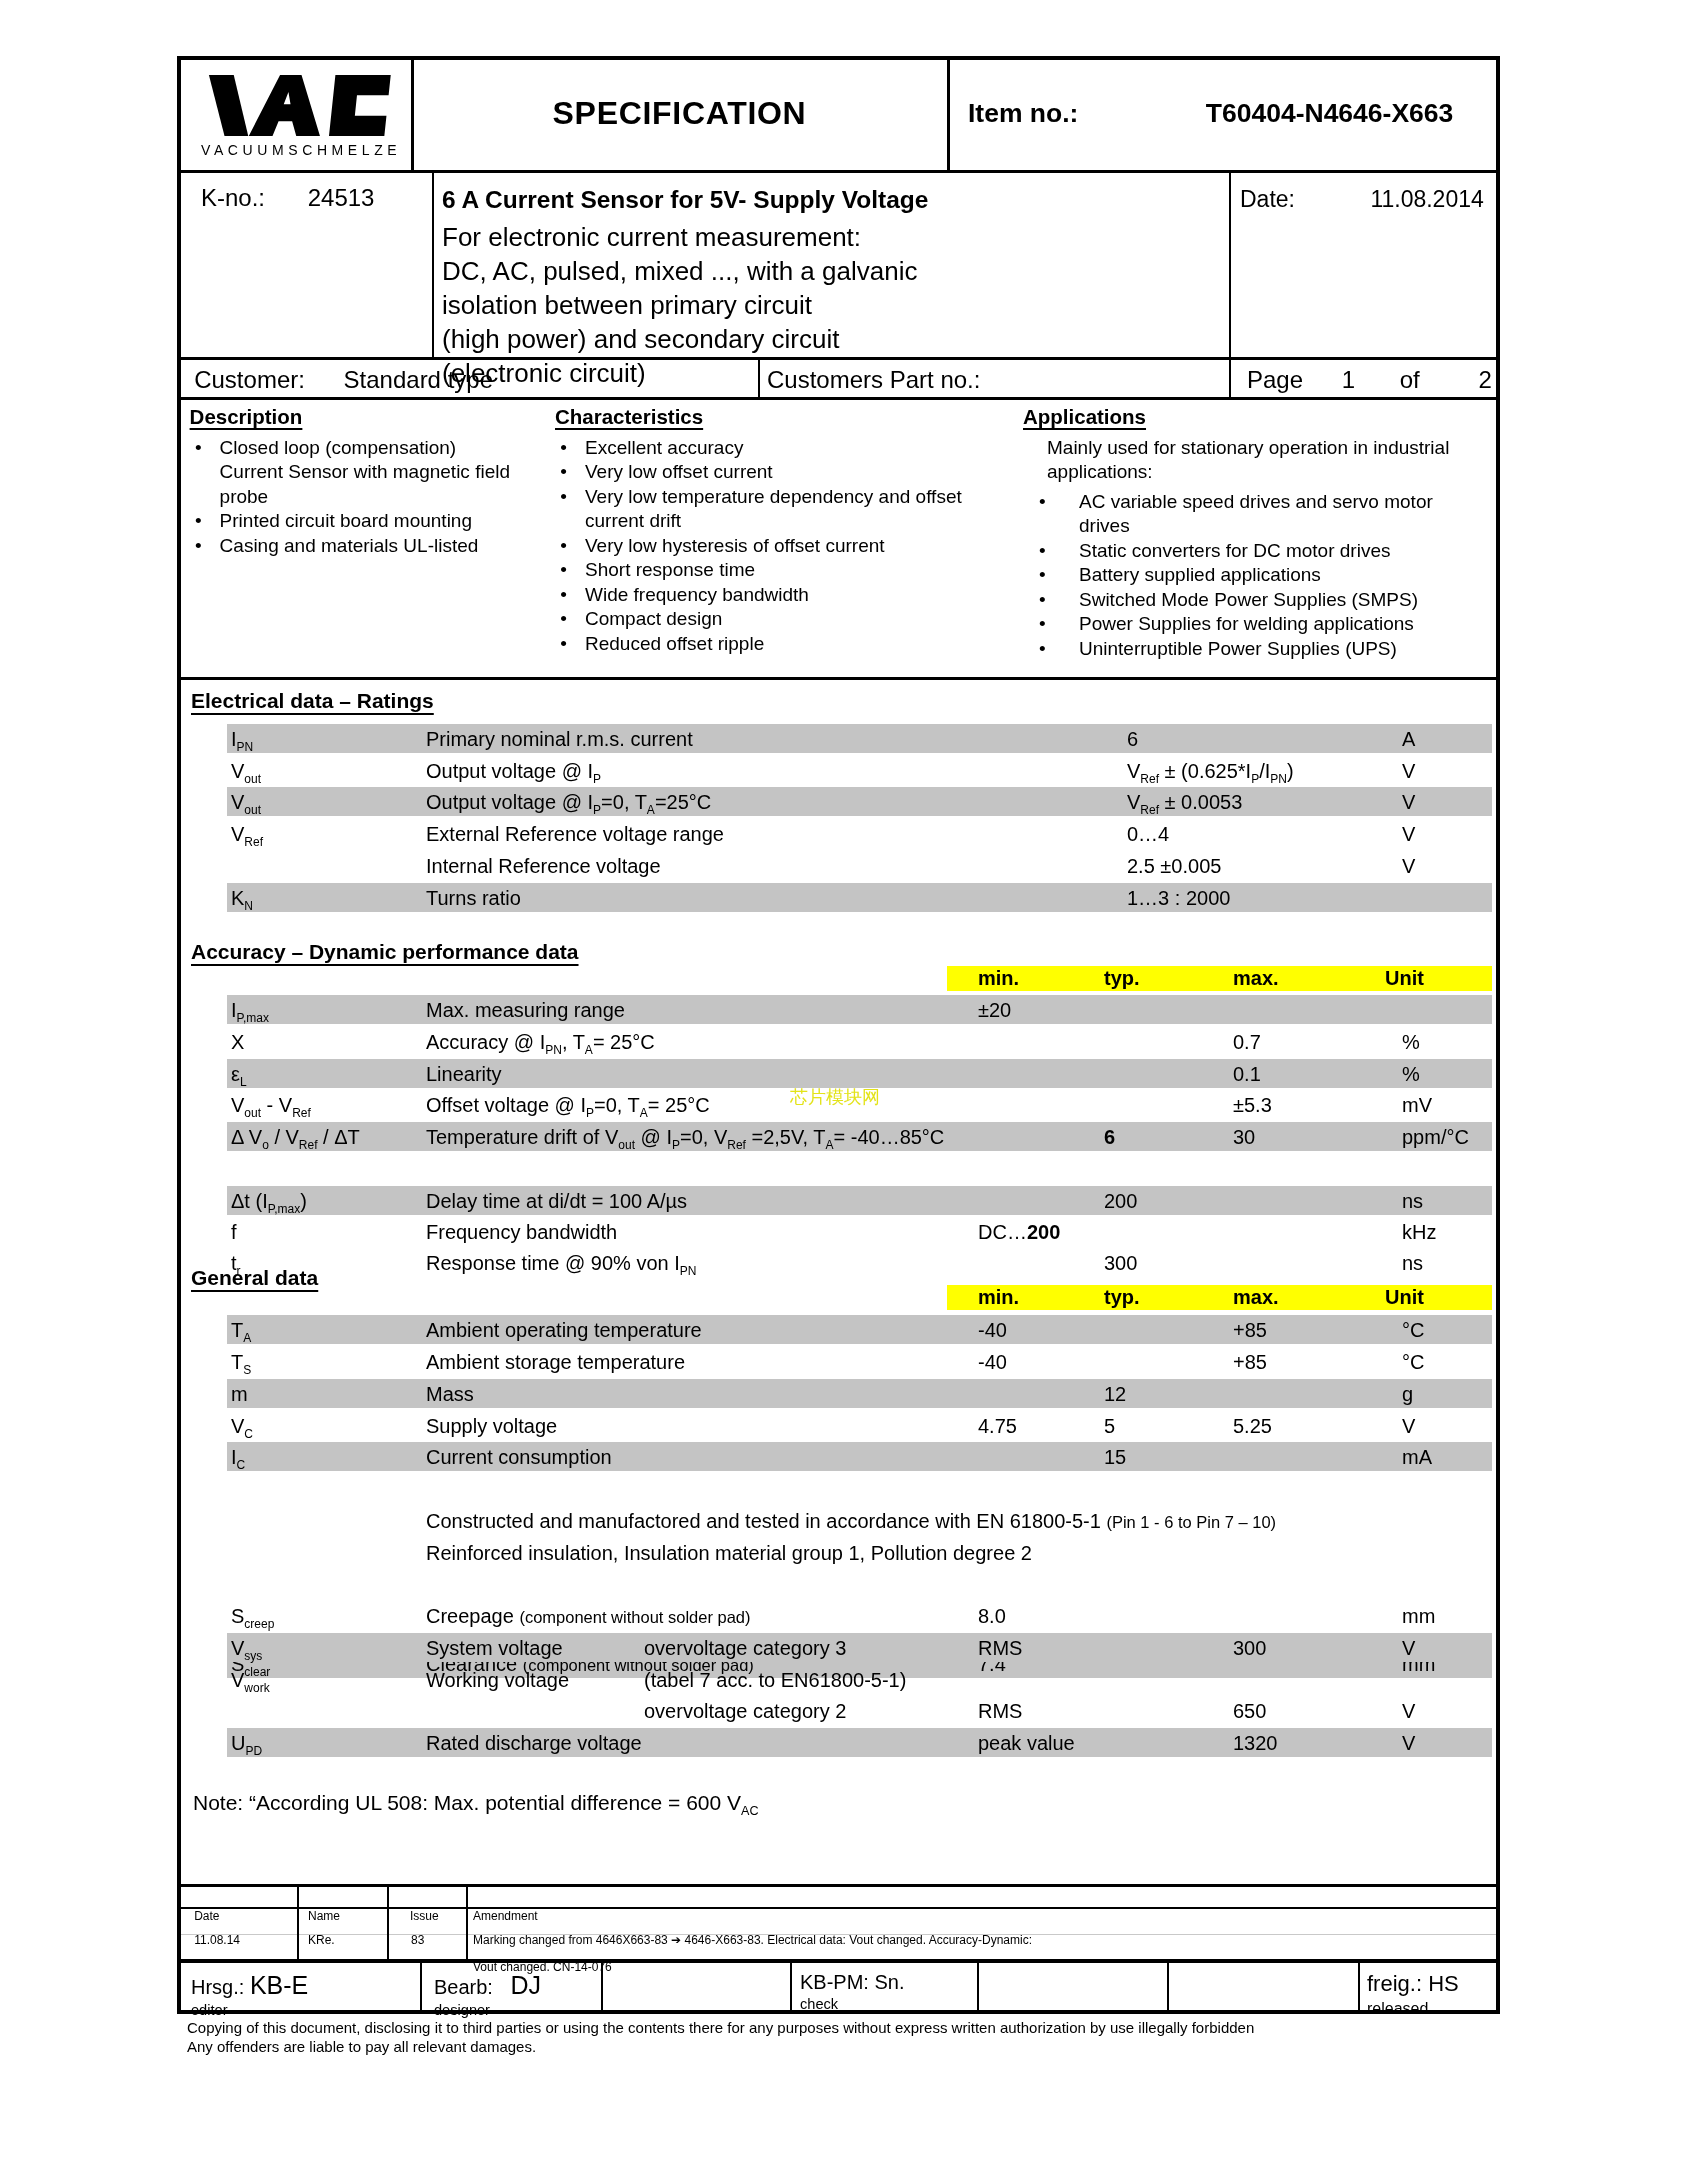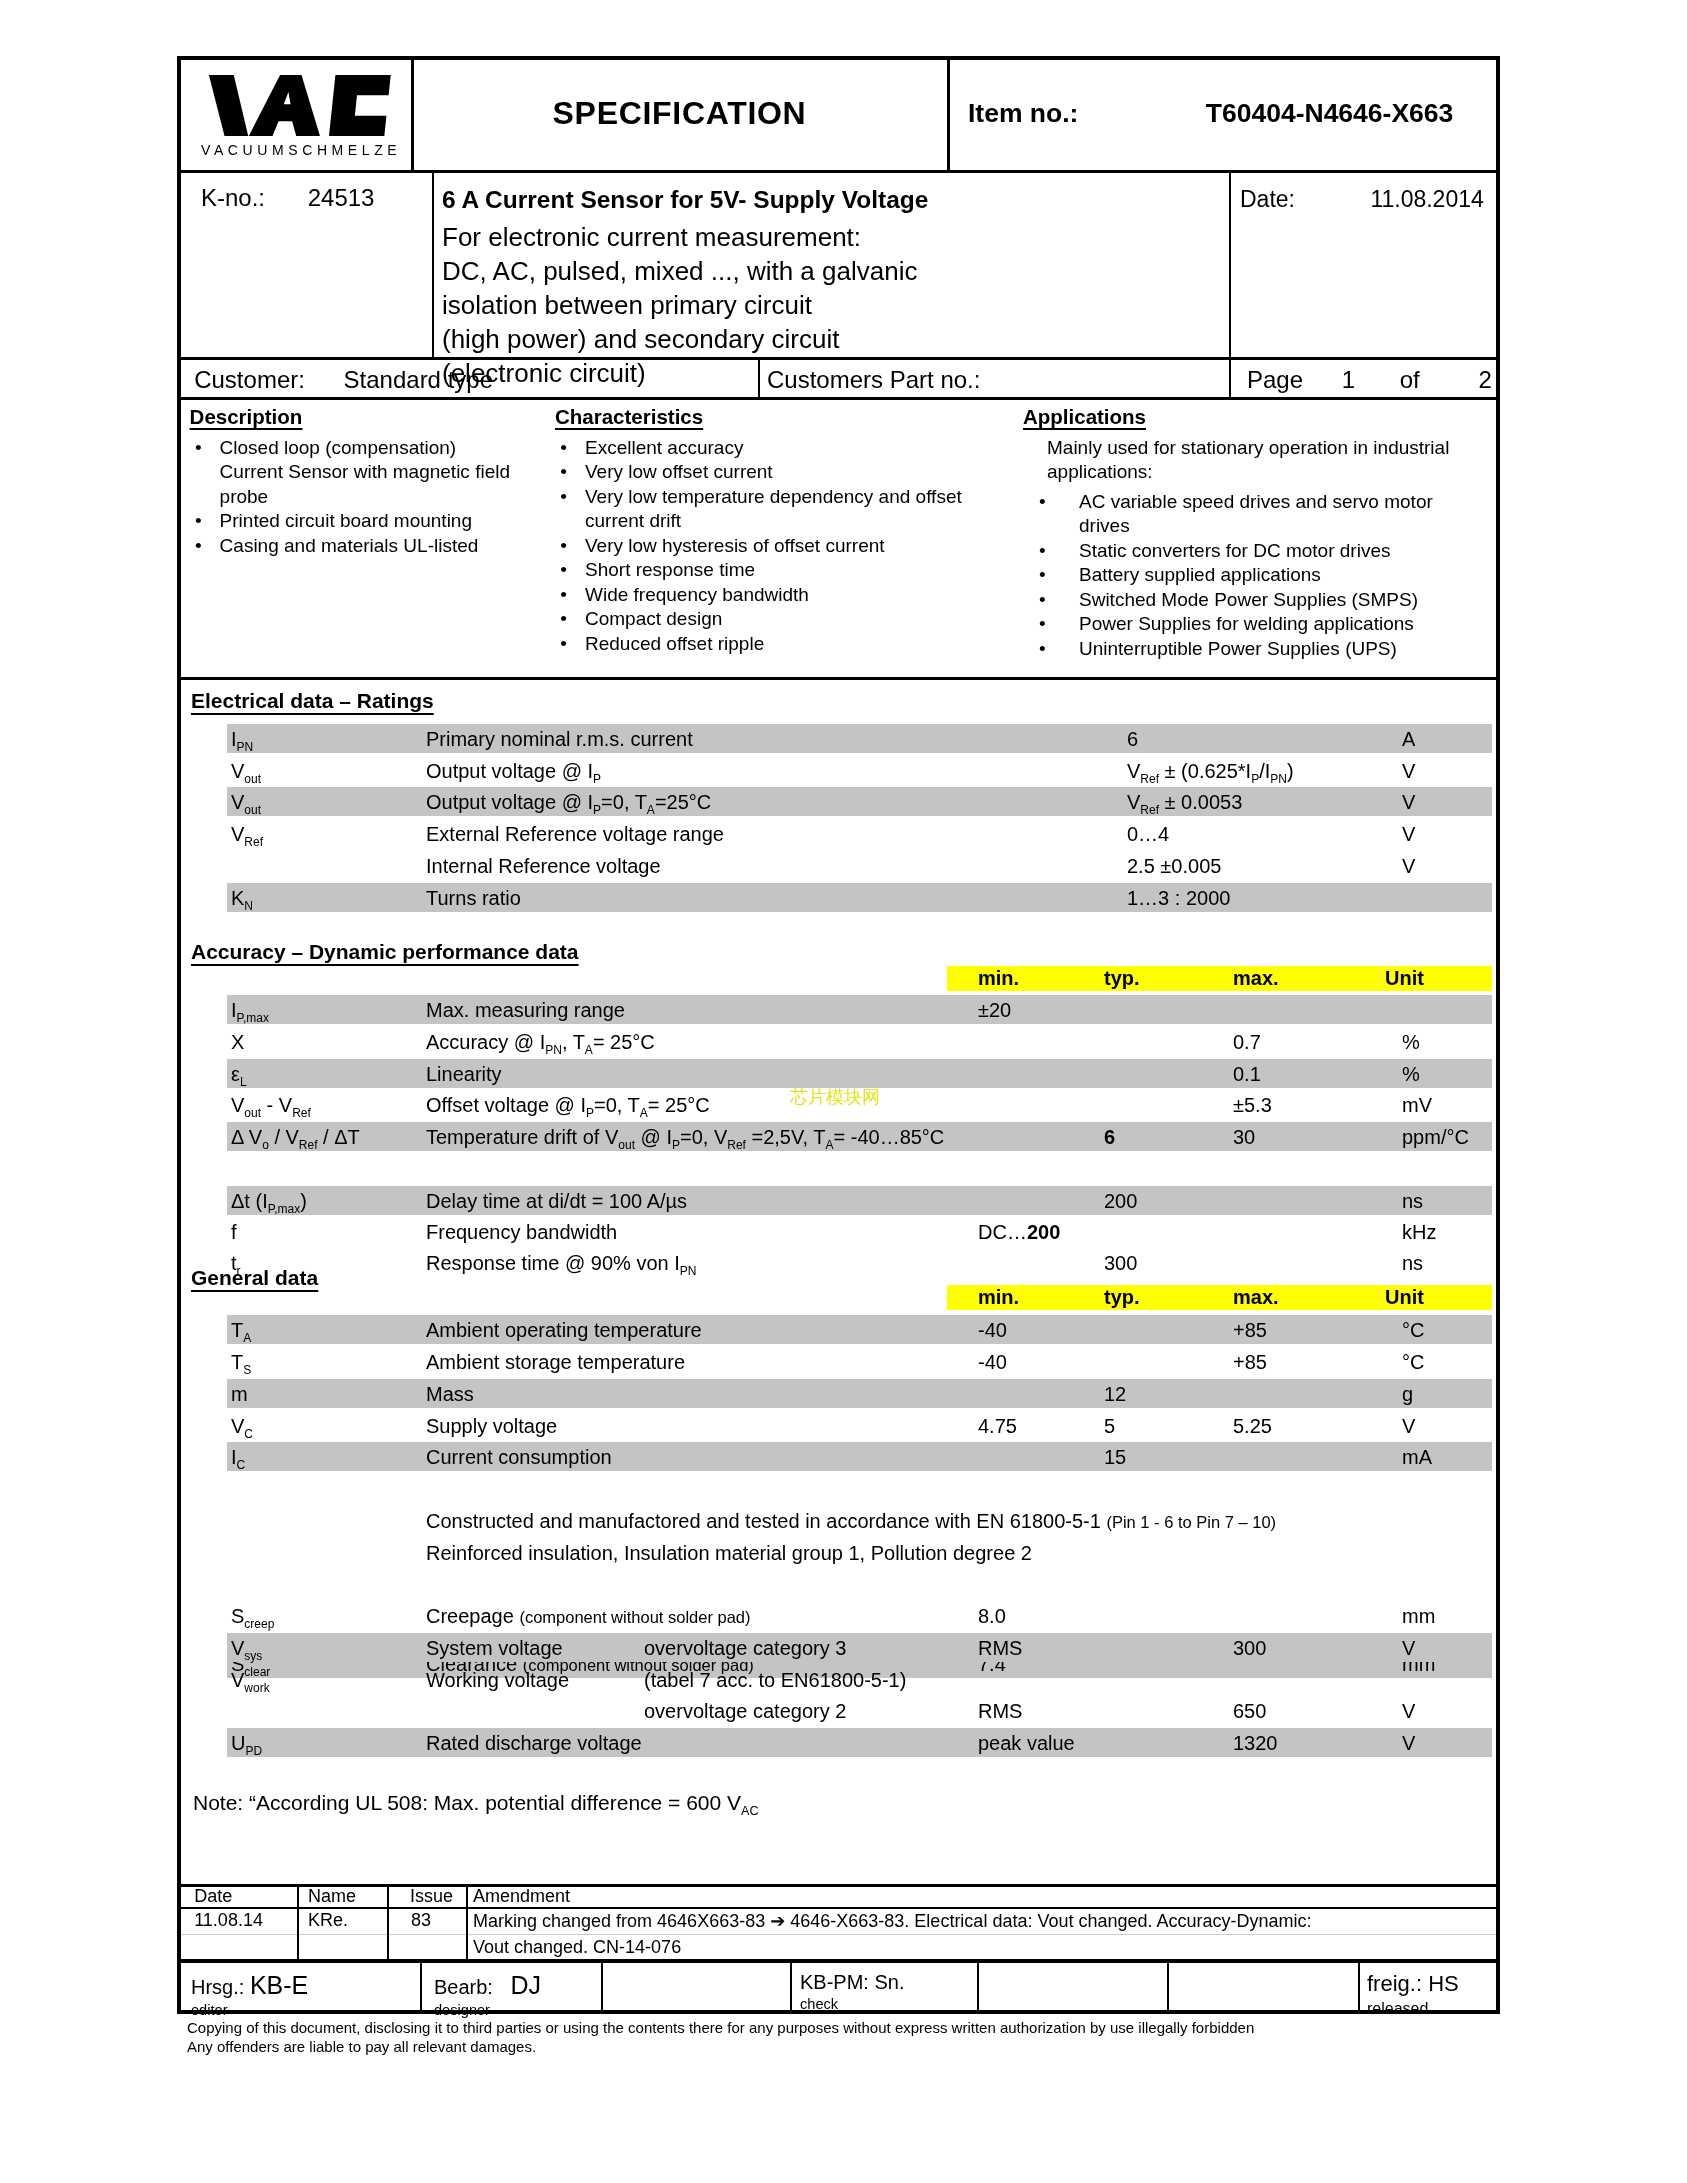--- a/index.html
+++ b/index.html
@@ -48,21 +48,21 @@
   .c.val{left:946px;} .c.min{left:797px;} .c.typ{left:923px;}
   .c.max{left:1052px;} .c.unit{left:1221px;}
   .ycols{position:absolute;left:766px;width:545px;height:25px;background:#ffff00;
          font-size:20px;font-weight:bold;line-height:25px;}
   .ycols span{position:absolute;top:0;white-space:nowrap;}
   .yc0{left:31px;} .yc1{left:157px;} .yc2{left:286px;} .yc3{left:438px;}
   .stdline{position:absolute;left:245px;font-size:20px;white-space:nowrap;}
   .note{position:absolute;left:12px;font-size:21px;white-space:nowrap;}
   .watermark{position:absolute;left:609px;top:1025px;font-size:18px;color:#e0e000;opacity:.9;}
   
-  .amh,.amr{position:absolute;font-size:18px;white-space:nowrap;}
+  .amh,.amr{position:absolute;font-size:12px;white-space:nowrap;margin-top:23px;}
   .ap{position:absolute;top:1911px;font-size:20px;white-space:nowrap;}
   .ap .big{font-size:25px;}
   .ap .subl{font-size:14.6px;margin-top:2px;}
   .legal{position:absolute;left:187px;font-size:15px;line-height:18px;white-space:nowrap;}
 </style>
 </head>
 <body>
 
 <div class="page">
   <div class="sheet">

